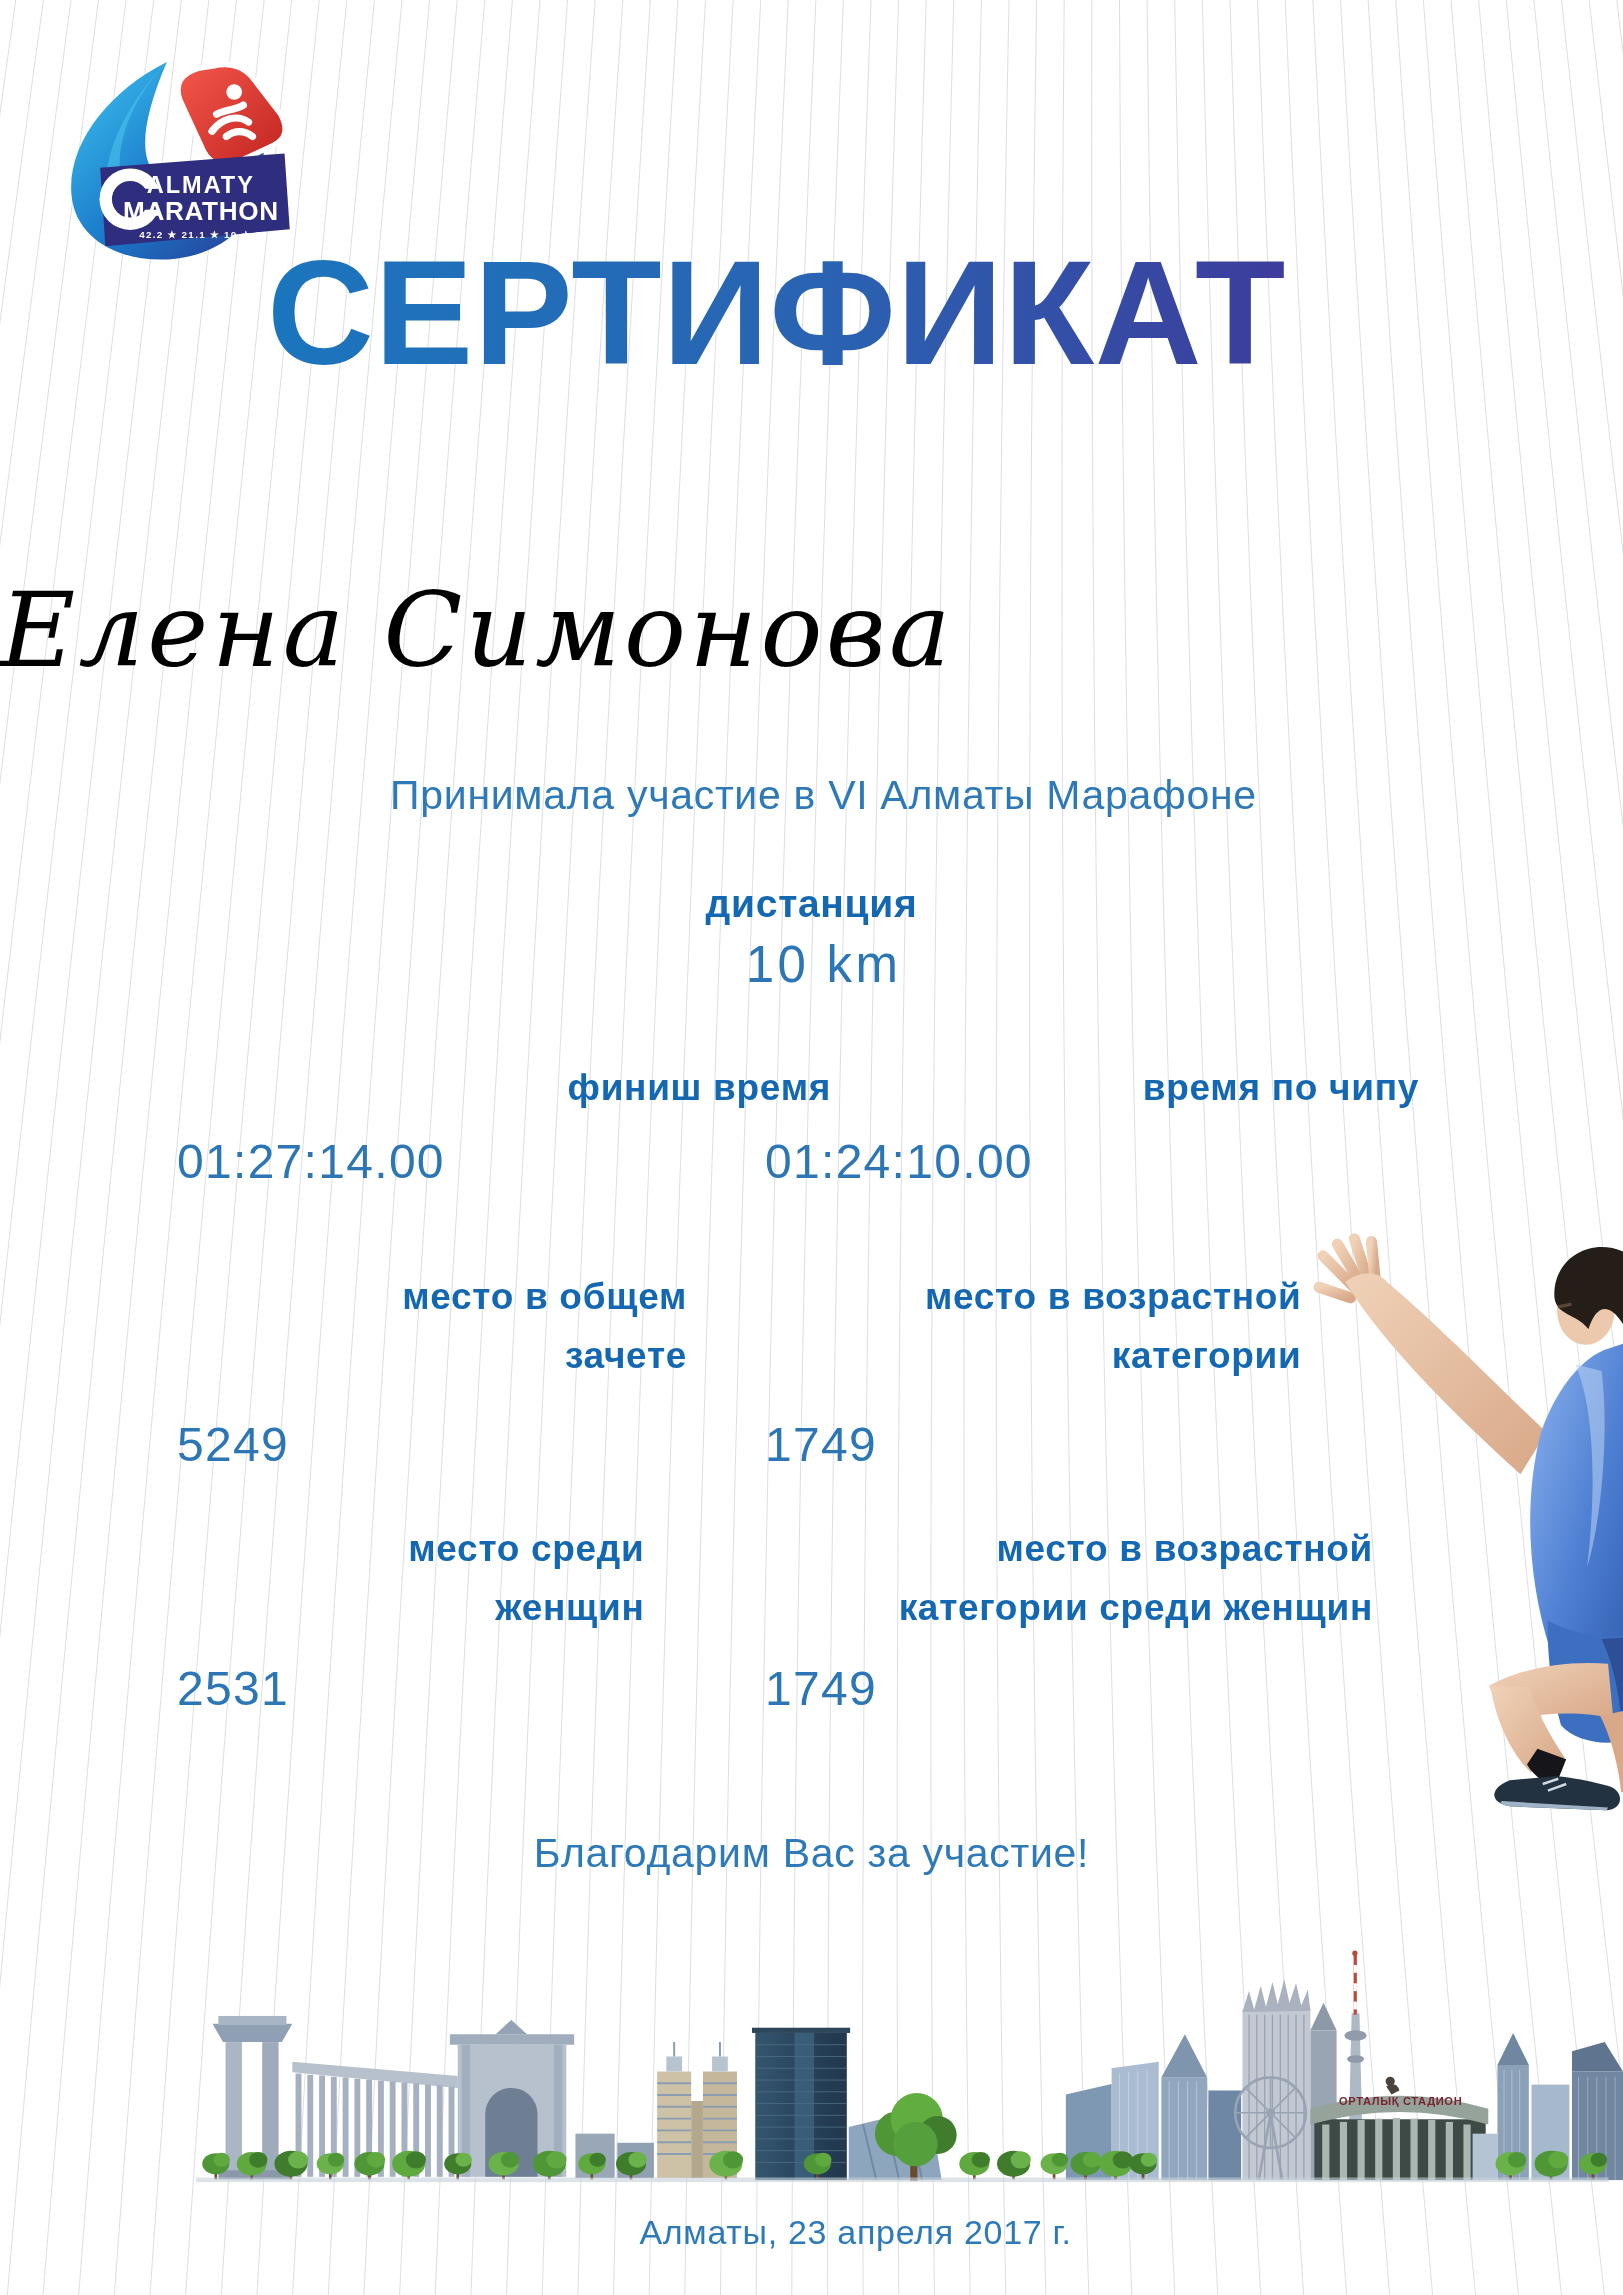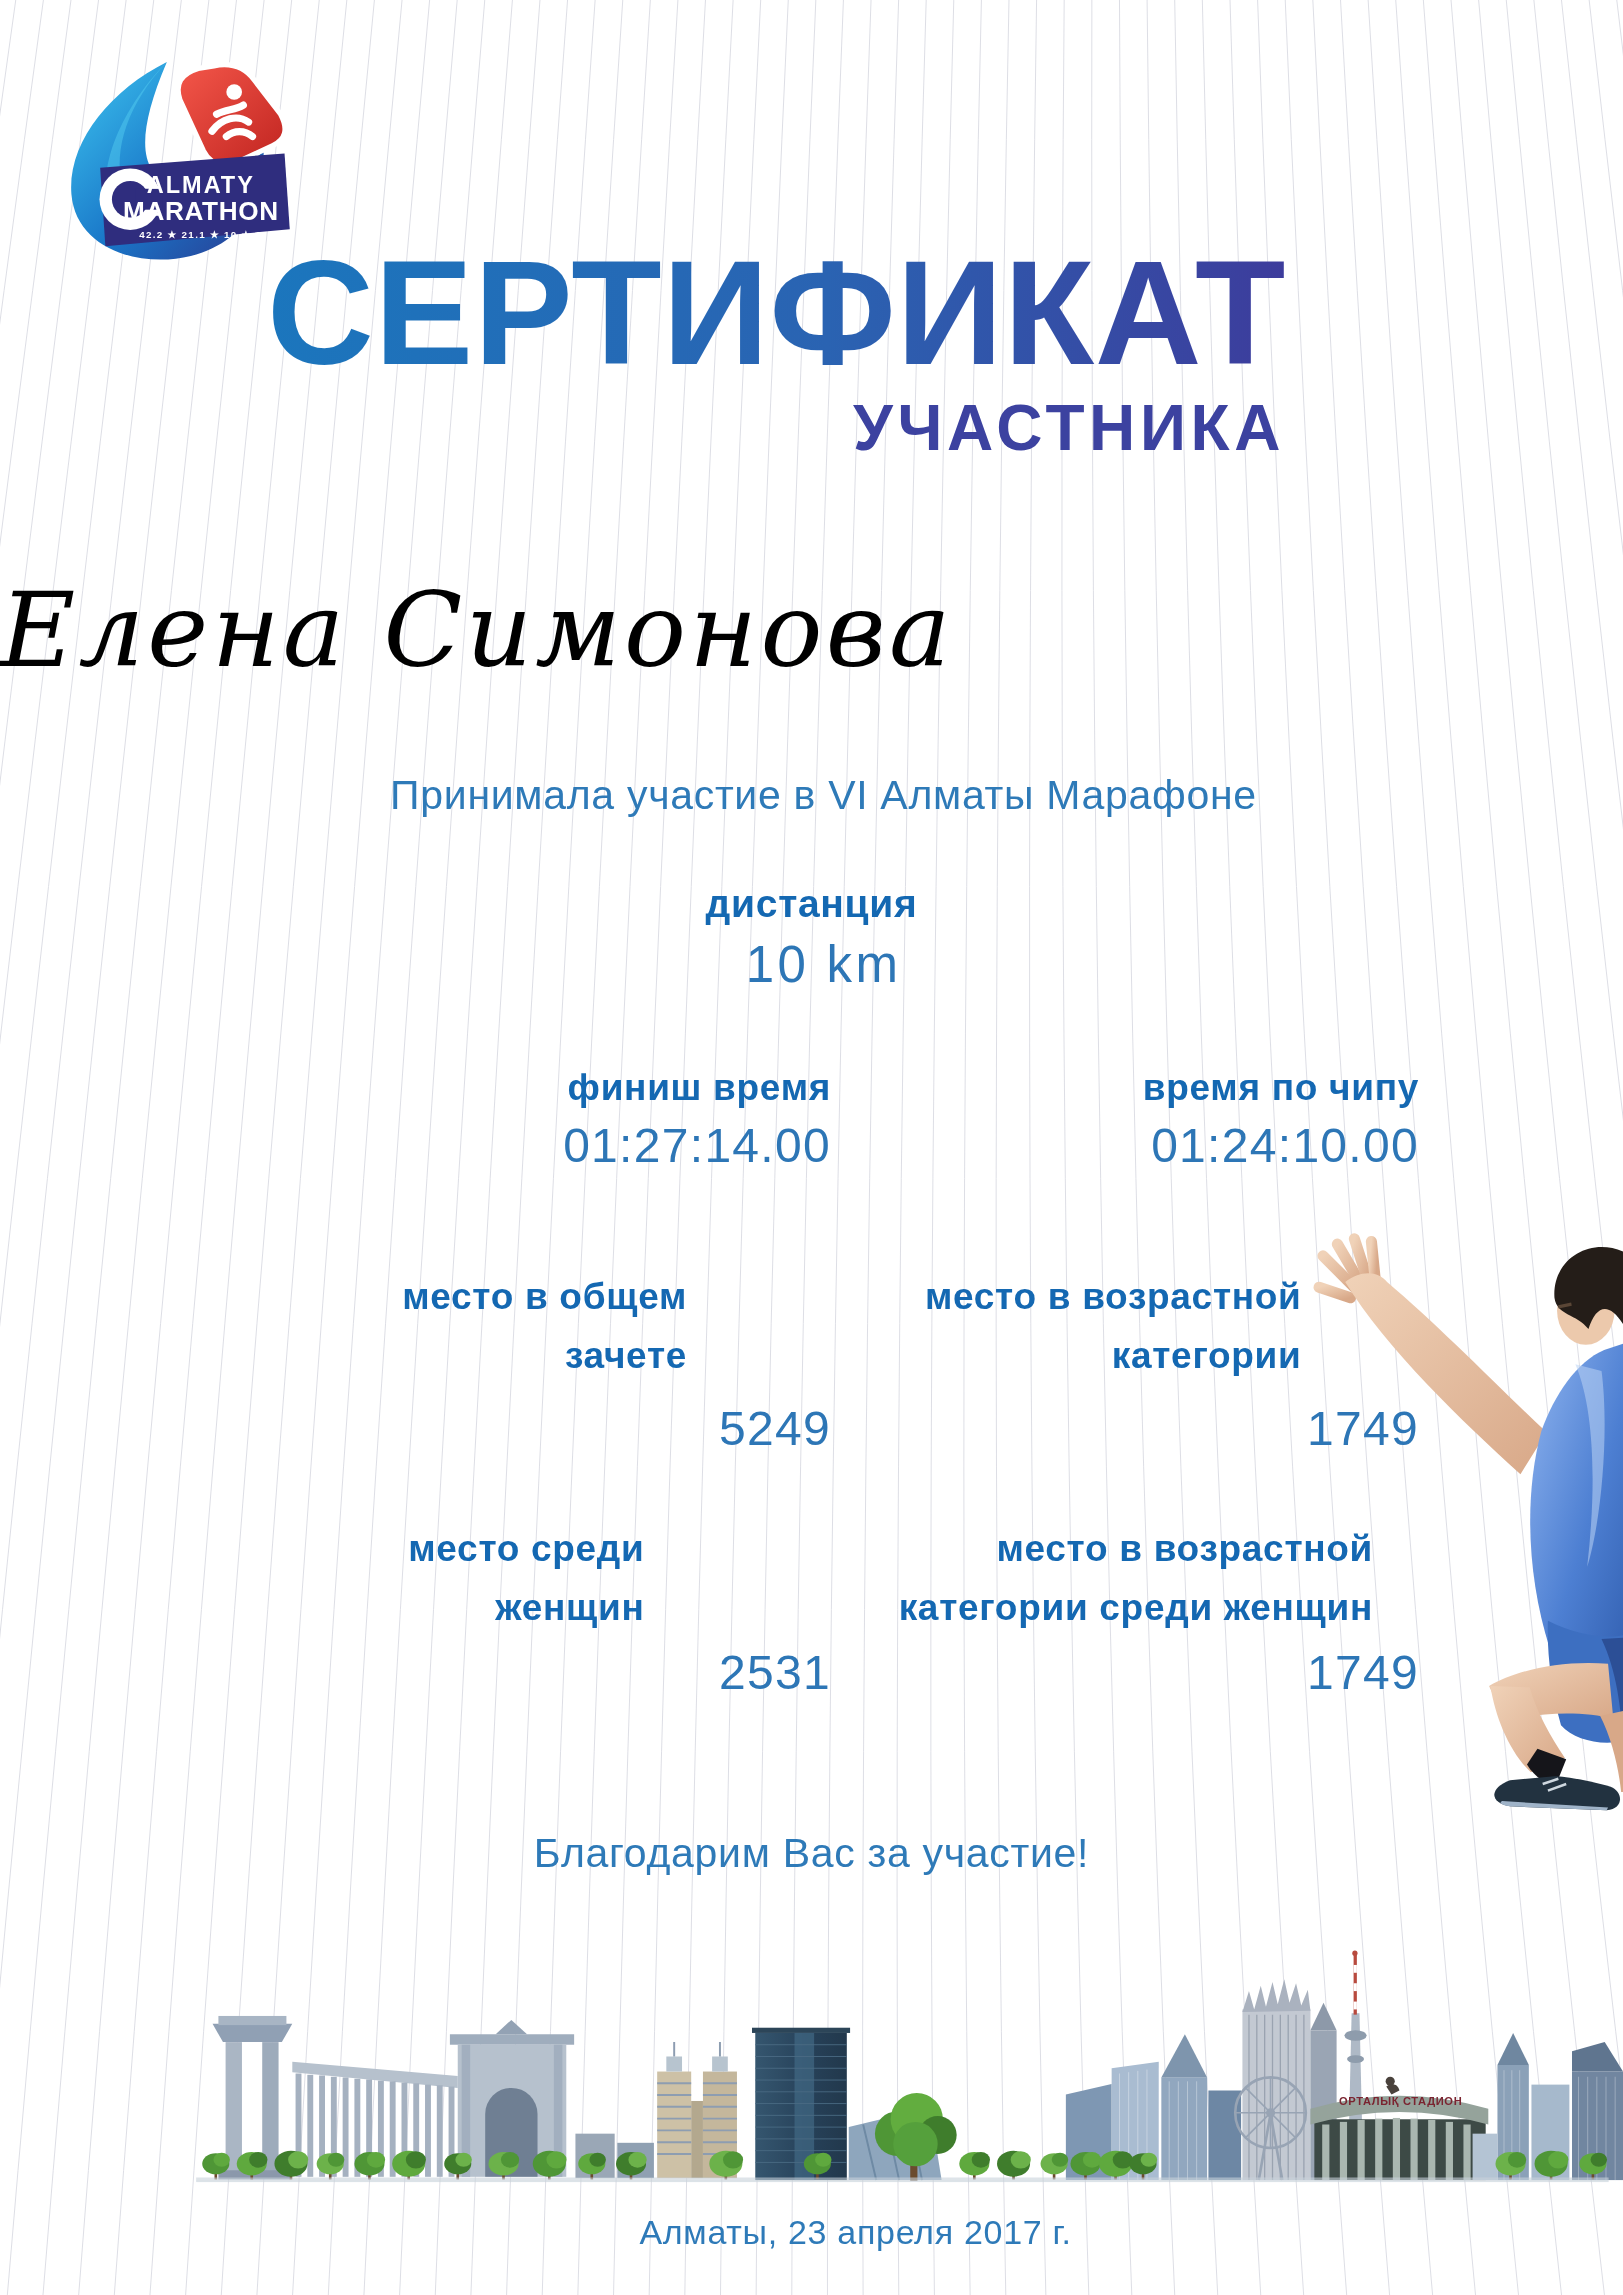--- a/index.html
+++ b/index.html
@@ -30,21 +30,21 @@
         font-weight:800;color:#1468b2;letter-spacing:0.7px;}
   .dist-value{left:12px;width:100%;top:935px;z-index:3;text-align:center;font-size:51px;
         color:#2d76b6;letter-spacing:3.3px;}
 
   
   .col-l{left:177px;width:654px;}
   .col-r{left:765px;width:654px;}
   .res-label{z-index:3;text-align:right;font-size:37px;font-weight:800;color:#1468b2;
         line-height:1.6;letter-spacing:0.7px;}
   .res-label .inner{margin:0 auto;}
-  .res-value{z-index:3;text-align:right;font-size:48px;color:#2d76b6;letter-spacing:1.3px;}
+  .res-value{z-index:3;text-align:left;font-size:48px;color:#2d76b6;letter-spacing:1.3px;margin-top:16px;}
   .r1l{top:1058px;} .r1v{top:1118px;}
   .r2l{top:1267px;} .r2v{top:1401px;}
   .r3l{top:1519px;} .r3v{top:1645px;}
   .w560{max-width:366px;} .w640{max-width:419px;} .w430{max-width:281px;} .w860{max-width:562px;}
 
   .thanks{left:0;width:100%;top:1830px;z-index:3;text-align:center;font-size:41px;
         color:#2e7ab8;letter-spacing:0.7px;}
 
   .runner{left:1294px;top:1214px;width:330px;height:608px;z-index:2;}
   .skyline{left:0;top:1936px;width:1623px;height:360px;z-index:1;}
@@ -155,21 +155,20 @@
       <circle cx="104" cy="216" r="47" fill="#ffffff"></circle>
       <circle cx="104" cy="216" r="28" fill="#2f2d7e"></circle>
       <rect x="112" y="200" width="42" height="32" fill="#2f2d7e"></rect>
       <text x="212" y="206" text-anchor="middle" font-size="36" font-weight="bold" fill="#ffffff" letter-spacing="3">ALMATY</text>
       <text x="212" y="248" text-anchor="middle" font-size="40" font-weight="bold" fill="#ffffff" letter-spacing="1">MARATHON</text>
       <text x="212" y="276" text-anchor="middle" font-size="15" font-weight="bold" fill="#ffffff" letter-spacing="2">42.2 ★ 21.1 ★ 10 ★ 3</text>
     </g>
   </svg>
 
   <div class="abs title">СЕРТИФИКАТ</div>
-  <div class="abs subtitle">УЧАСТНИКА</div>
 
   <div class="abs name">Елена Симонова</div>
 
   <div class="abs participation">Принимала участие в VI Алматы Марафоне</div>
 
   <div class="abs dist-label">дистанция</div>
   <div class="abs dist-value">10 km</div>
 
   <div class="abs col-l res-label r1l">финиш время</div>
   <div class="abs col-r res-label r1l">время по чипу</div>

